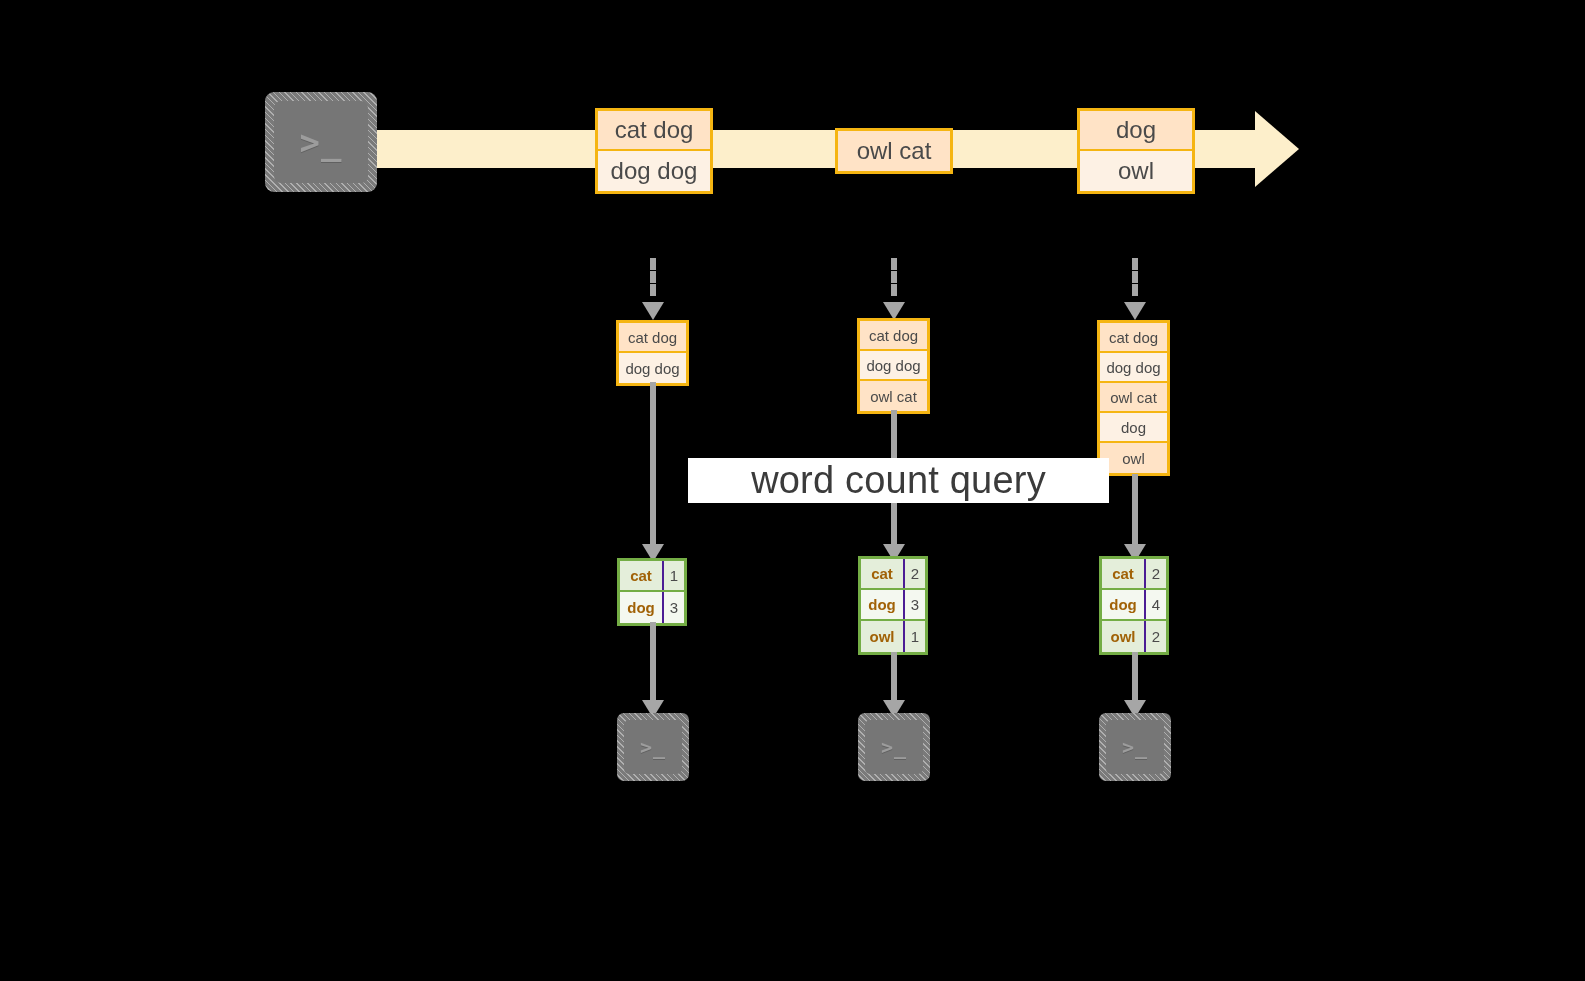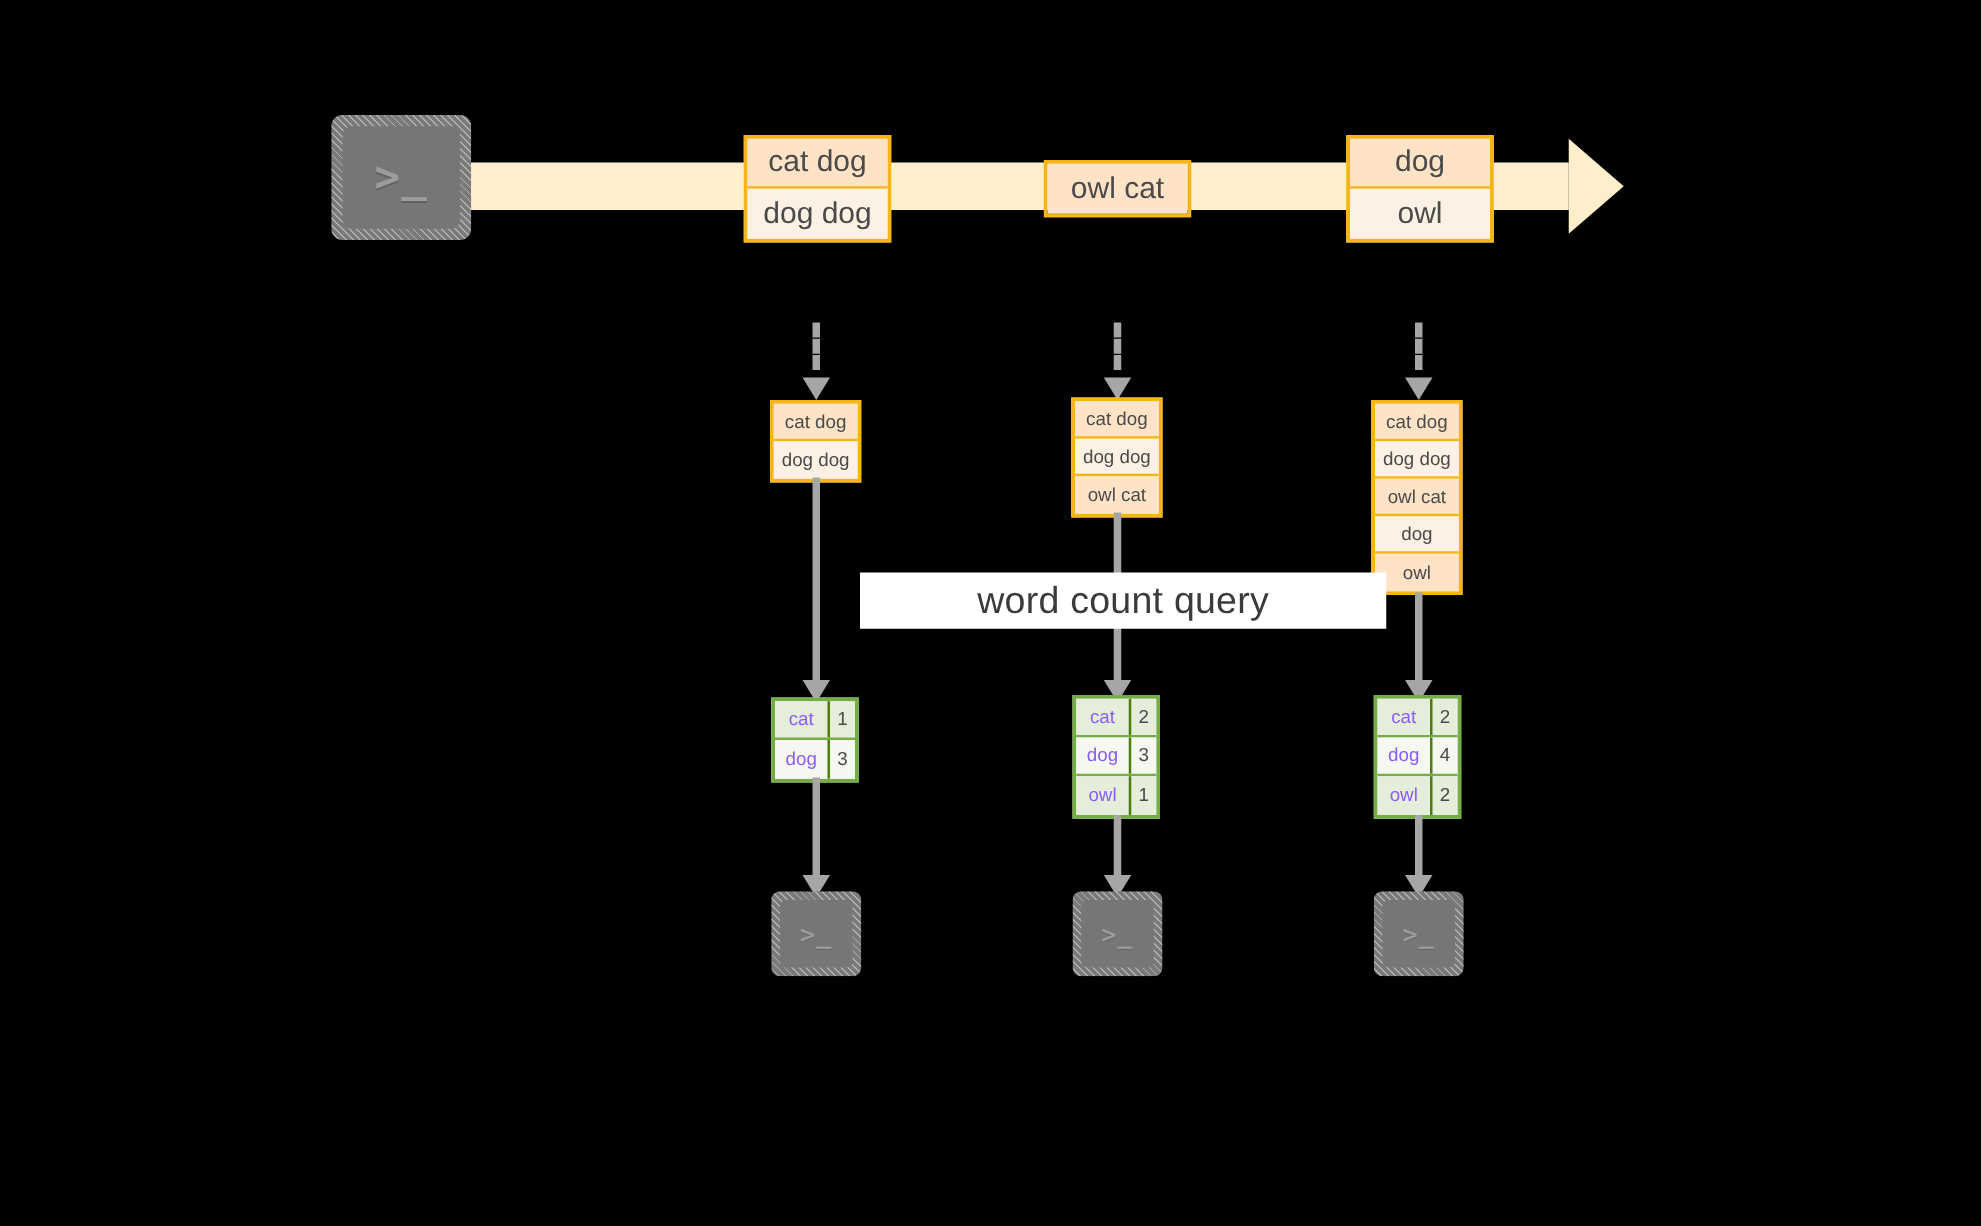--- a/index.html
+++ b/index.html
@@ -110,24 +110,25 @@
     display: flex;
     box-sizing: border-box;
     border-bottom: 2px solid #74AD45;
     height: 31px;
   }
   .gbox .grow:nth-child(even) { background: #F4F8F0; }
   .gbox .grow:nth-child(odd)  { background: #E4EEDA; }
   .gbox .grow:last-child { border-bottom: none; }
   .gbox .gkey {
     box-sizing: border-box;
-    border-right: 2px solid #4d7c0f;
+    border-right: 2px solid #4c1d95;
     display: flex; align-items: center; justify-content: center;
-    color: #8b5cf6; font-size: 15px;
+    color: #a16207; font-size: 15px;
     white-space: nowrap;
+    font-weight: bold;
   }
   .gbox .gval {
     box-sizing: border-box;
     display: flex; align-items: center; justify-content: center;
     color: #4a4a4a; font-size: 15px;
     white-space: nowrap;
   }
 
   
   .conn { position: absolute; }
@@ -154,21 +155,21 @@
   
   .query-band {
     position: absolute;
     background: #FFFFFF;
     display: flex;
     align-items: center;
     justify-content: center;
   }
   .query-band .qtext {
     color: #3b3b3b;
-    font-size: 30px;
+    font-size: 38px;
     white-space: nowrap;
     letter-spacing: 0.2px;
   }
 </style>
 </head>
 <body>
 
 <div id="canvas">
 
   <div class="stream-band" style="left:360px; top:130px; width:895px; height:38px;"></div>

